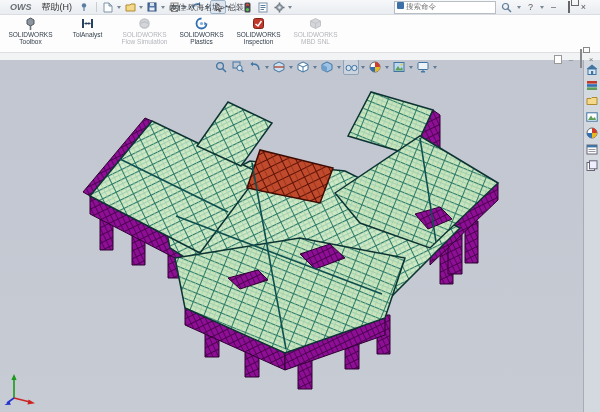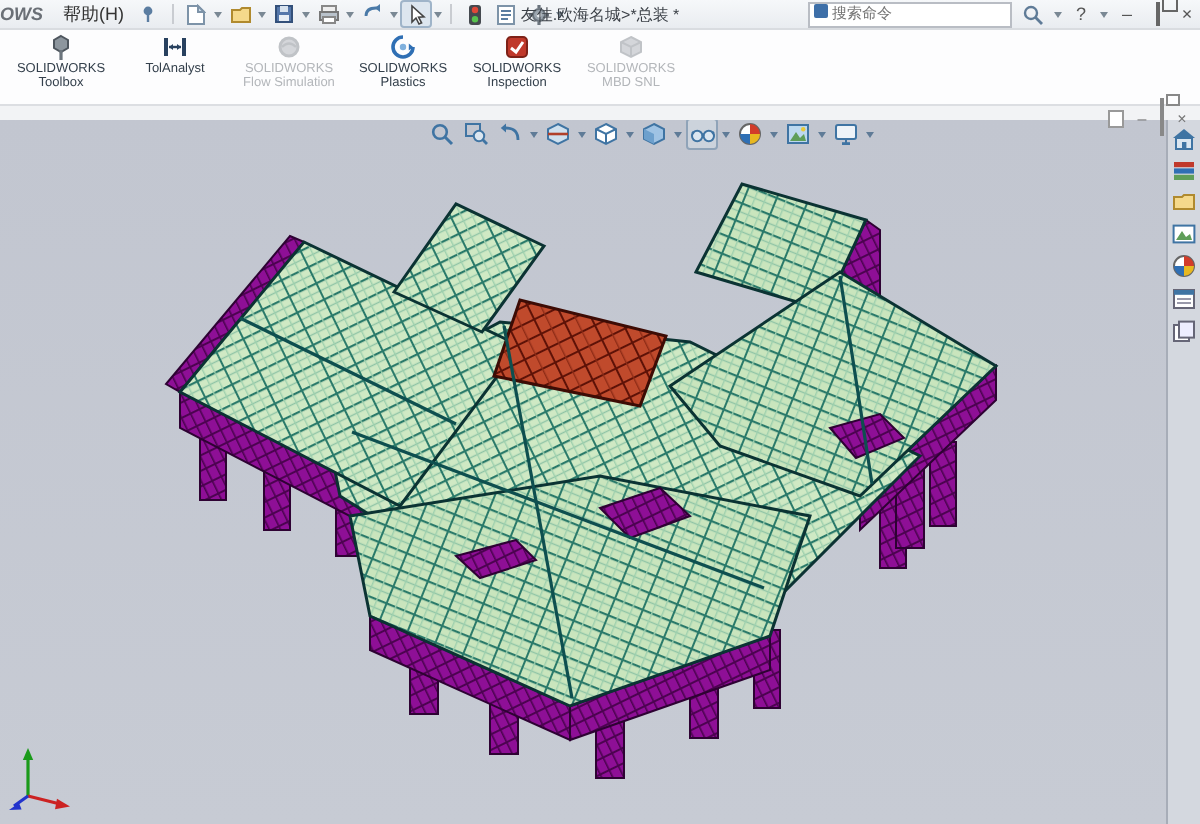--- a/index.html
+++ b/index.html
@@ -1,29 +1,29 @@
 <!DOCTYPE html>
 <html><head>
 <meta charset="utf-8">
 <style>
   html,body{margin:0;padding:0}
   .app{position:relative;width:600px;height:412px;overflow:hidden;
        font-family:"Liberation Sans",sans-serif;background:#c4c8d2;user-select:none}
 
   
   .titlebar{position:relative;height:14px;background:linear-gradient(#f6f8fa,#e9ecf0);
-            border-bottom:1px solid #d9dce0;display:flex;align-items:center;font-size:9px;color:#444;padding:0 0;z-index:30}
+            border-bottom:1px solid #d9dce0;display:flex;align-items:center;font-size:9px;color:#444;padding:0 10px;z-index:30}
   .logo{font-weight:bold;font-style:italic;color:#6a6f76;font-size:9px;margin-right:6px}
   .menu-item{padding:0 4px;color:#333}
   .pin{margin:0 4px}
   .vsep{width:1px;height:10px;background:#c9ccd1;margin:0 3px}
   .qi{width:14px;height:12px;display:flex;align-items:center;justify-content:center;border:1px solid transparent;border-radius:2px}
   .qi.pressed{border-color:#9fb4c9;background:#dde6ef}
   .dd{width:0;height:0;border-left:2.5px solid transparent;border-right:2.5px solid transparent;border-top:3px solid #7a8894;margin:0 1px}
-  .doc-title{position:absolute;left:170px;right:170px;text-align:center;font-size:8px;color:#3a3f46;
+  .doc-title{position:absolute;left:170px;right:170px;text-align:left;font-size:8px;color:#3a3f46;
              white-space:nowrap;overflow:hidden}
   .tb-right{margin-left:auto;display:flex;align-items:center;gap:2px}
   .searchbox{display:flex;align-items:flex-start;width:96px;height:11px;background:#fff;border:1px solid #b9bdc4;padding:0 2px;gap:2px}
   .searchbox input{border:none;outline:none;width:70px;font-size:7.5px;color:#888;background:transparent;padding:0;font-family:"Liberation Sans",sans-serif}
   .sq{width:7px;height:7px;background:#3d6fa8;border-radius:1px}
   .winbtn{width:13px;text-align:center;color:#555;font-size:9px;line-height:12px}
   .restore-ico{position:relative;width:7px;height:6px;border:1px solid #666;background:#fff;margin:2px auto 0}
   .restore-ico::after{content:"";position:absolute;left:2px;top:-3px;width:6px;height:5px;border:1px solid #666}
 
   

